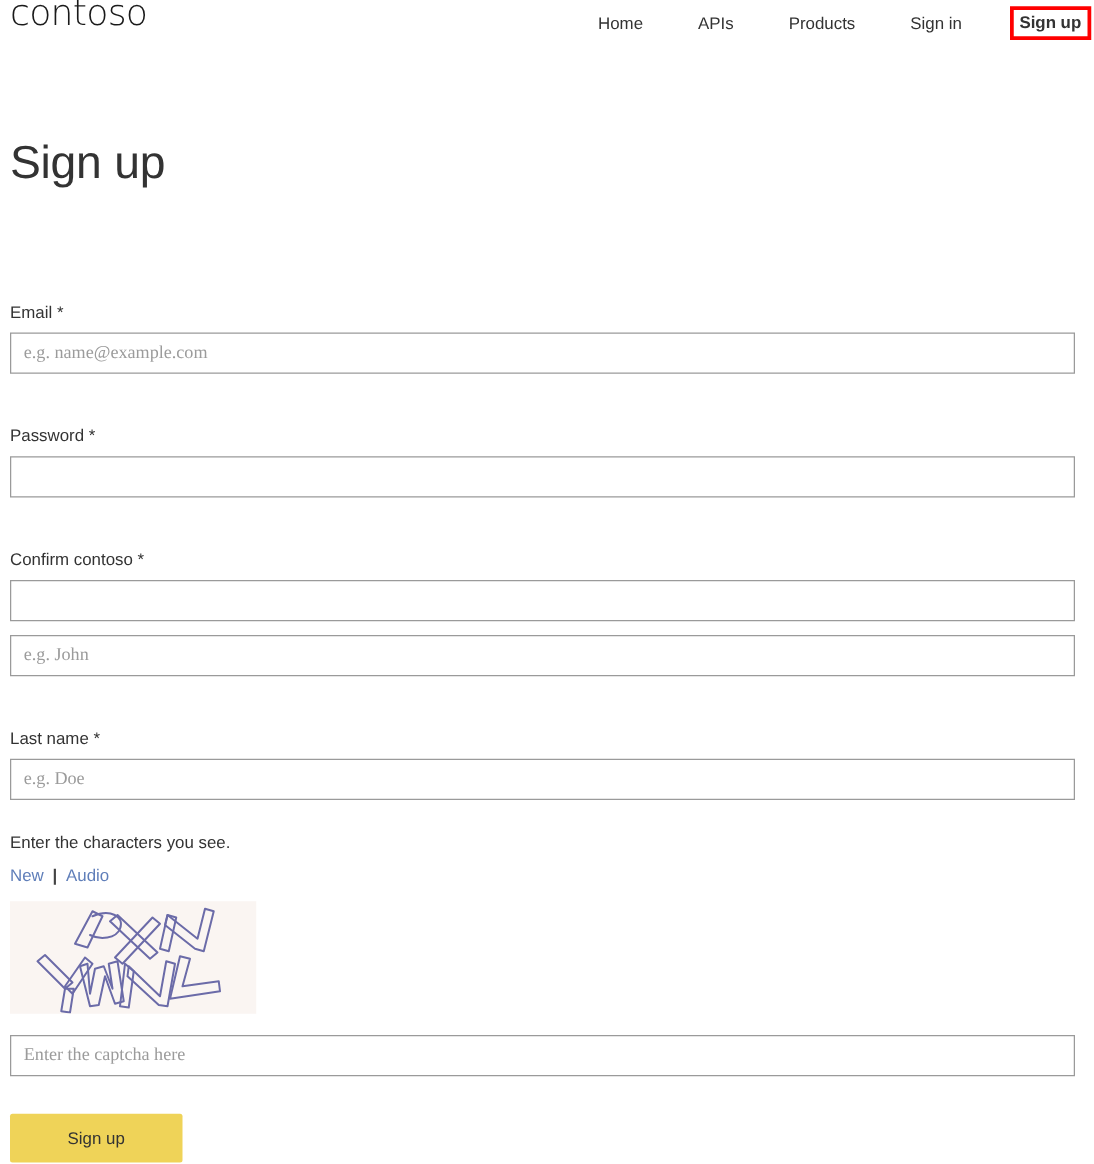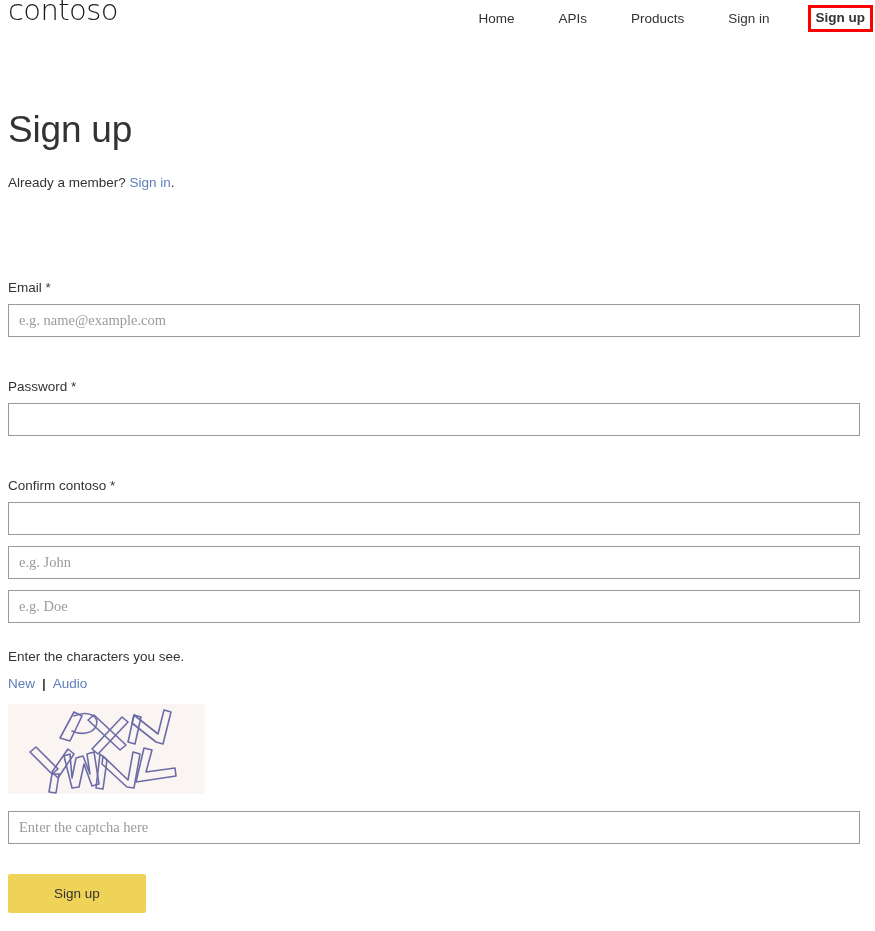--- a/index.html
+++ b/index.html
@@ -190,23 +190,20 @@
     <a class="nav-link">Products</a>
     <a class="nav-link">Sign in</a>
     <a class="nav-link highlighted">Sign up</a>
   </nav>
 </header>
 
 <main class="main">
 
   <h1 class="page-title">Sign up</h1>
 
-  <p class="member-line">
-    <span>Already a member? </span><a class="link">Sign in</a><span>.</span>
-  </p>
 
   <form class="signup-form">
 
     <div class="field">
       <label class="field-label">Email *</label>
       <input class="text-input" type="text" placeholder="e.g. name@example.com" style="">
     </div>
 
     <div class="field">
       <label class="field-label">Password *</label>
@@ -216,20 +213,21 @@
     <div class="field">
       <label class="field-label">Confirm contoso *</label>
       <input class="text-input" type="password" placeholder="" style="">
     </div>
 
     <div class="field">
       <input class="text-input" type="text" placeholder="e.g. John" style="">
     </div>
 
     <div class="field">
+      <label class="field-label">Last name *</label>
       <input class="text-input" type="text" placeholder="e.g. Doe" style="">
     </div>
 
     <div class="captcha-section">
       <p class="captcha-prompt">Enter the characters you see.</p>
 
       <div class="captcha-links">
         <a class="link">New</a><span class="captcha-sep">|</span><a class="link">Audio</a>
       </div>
 

